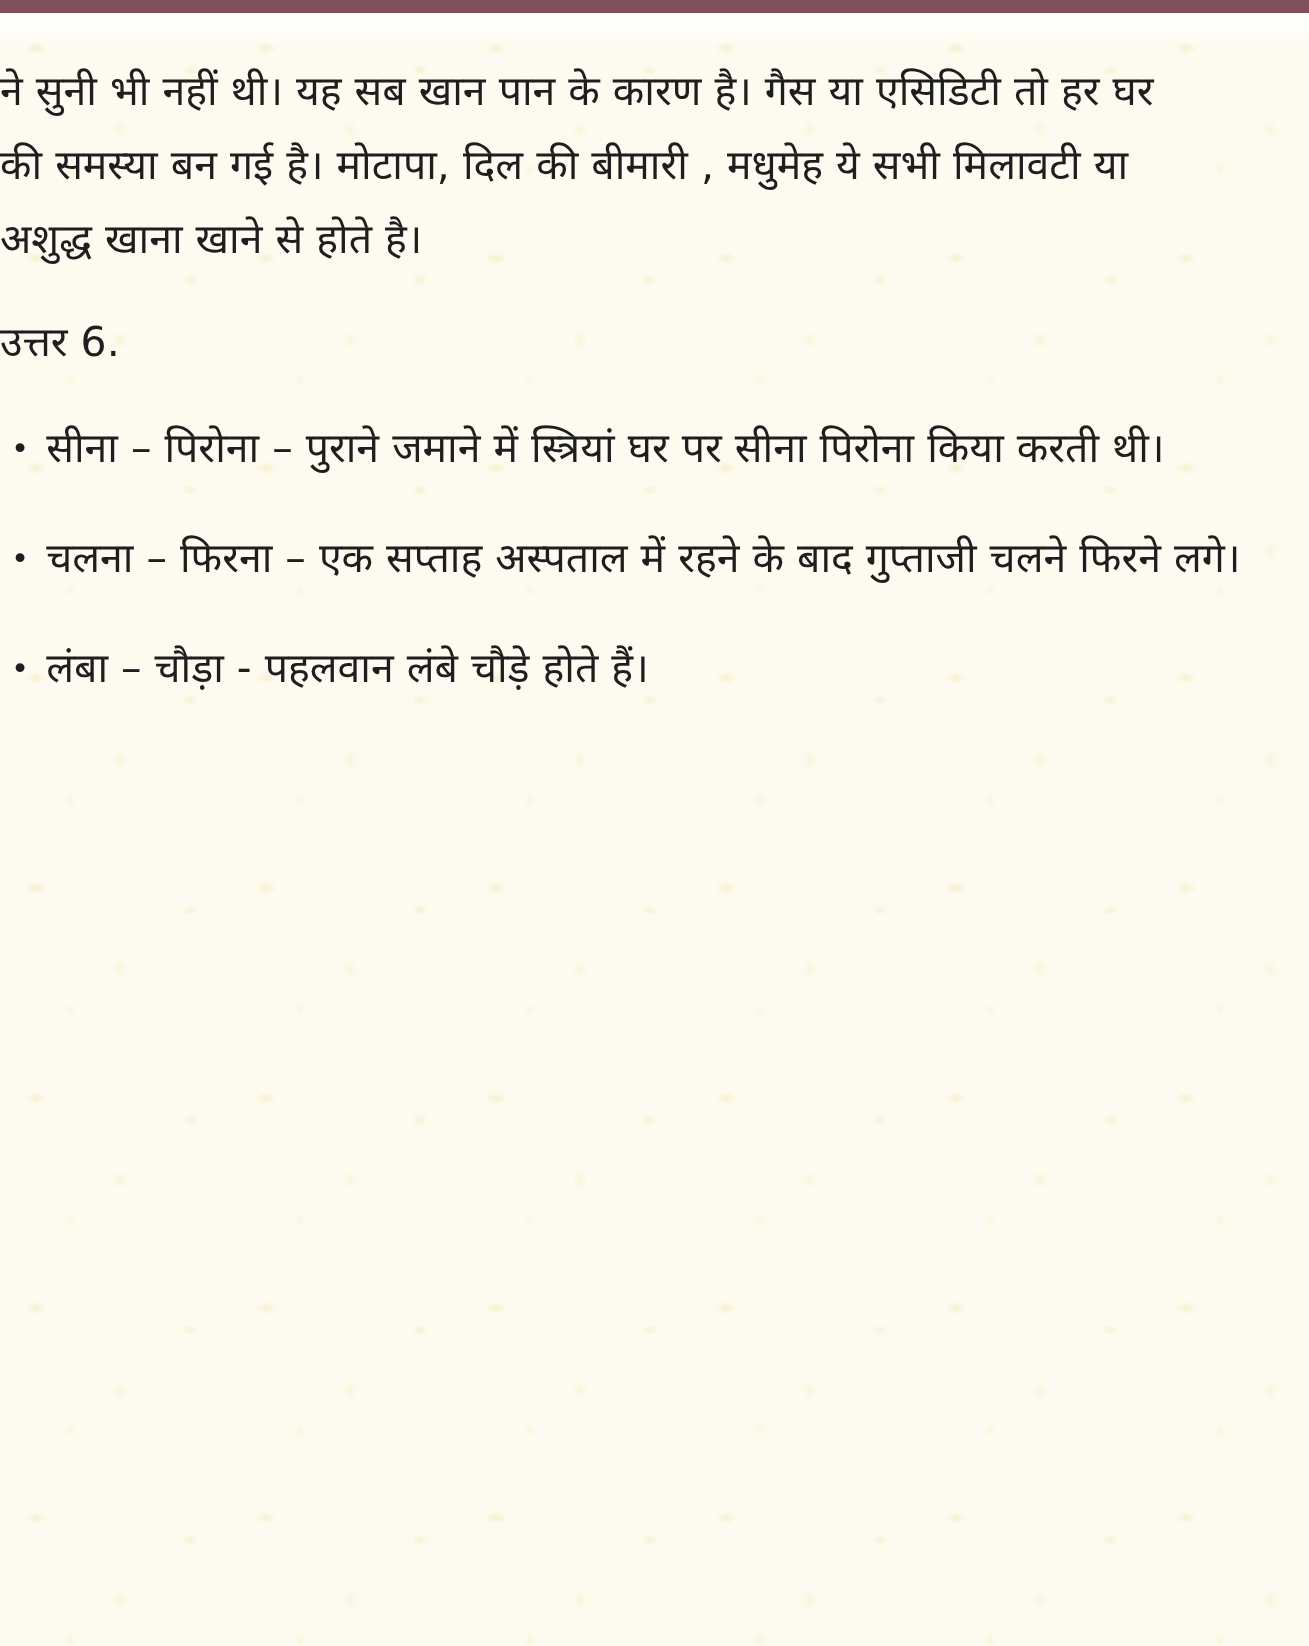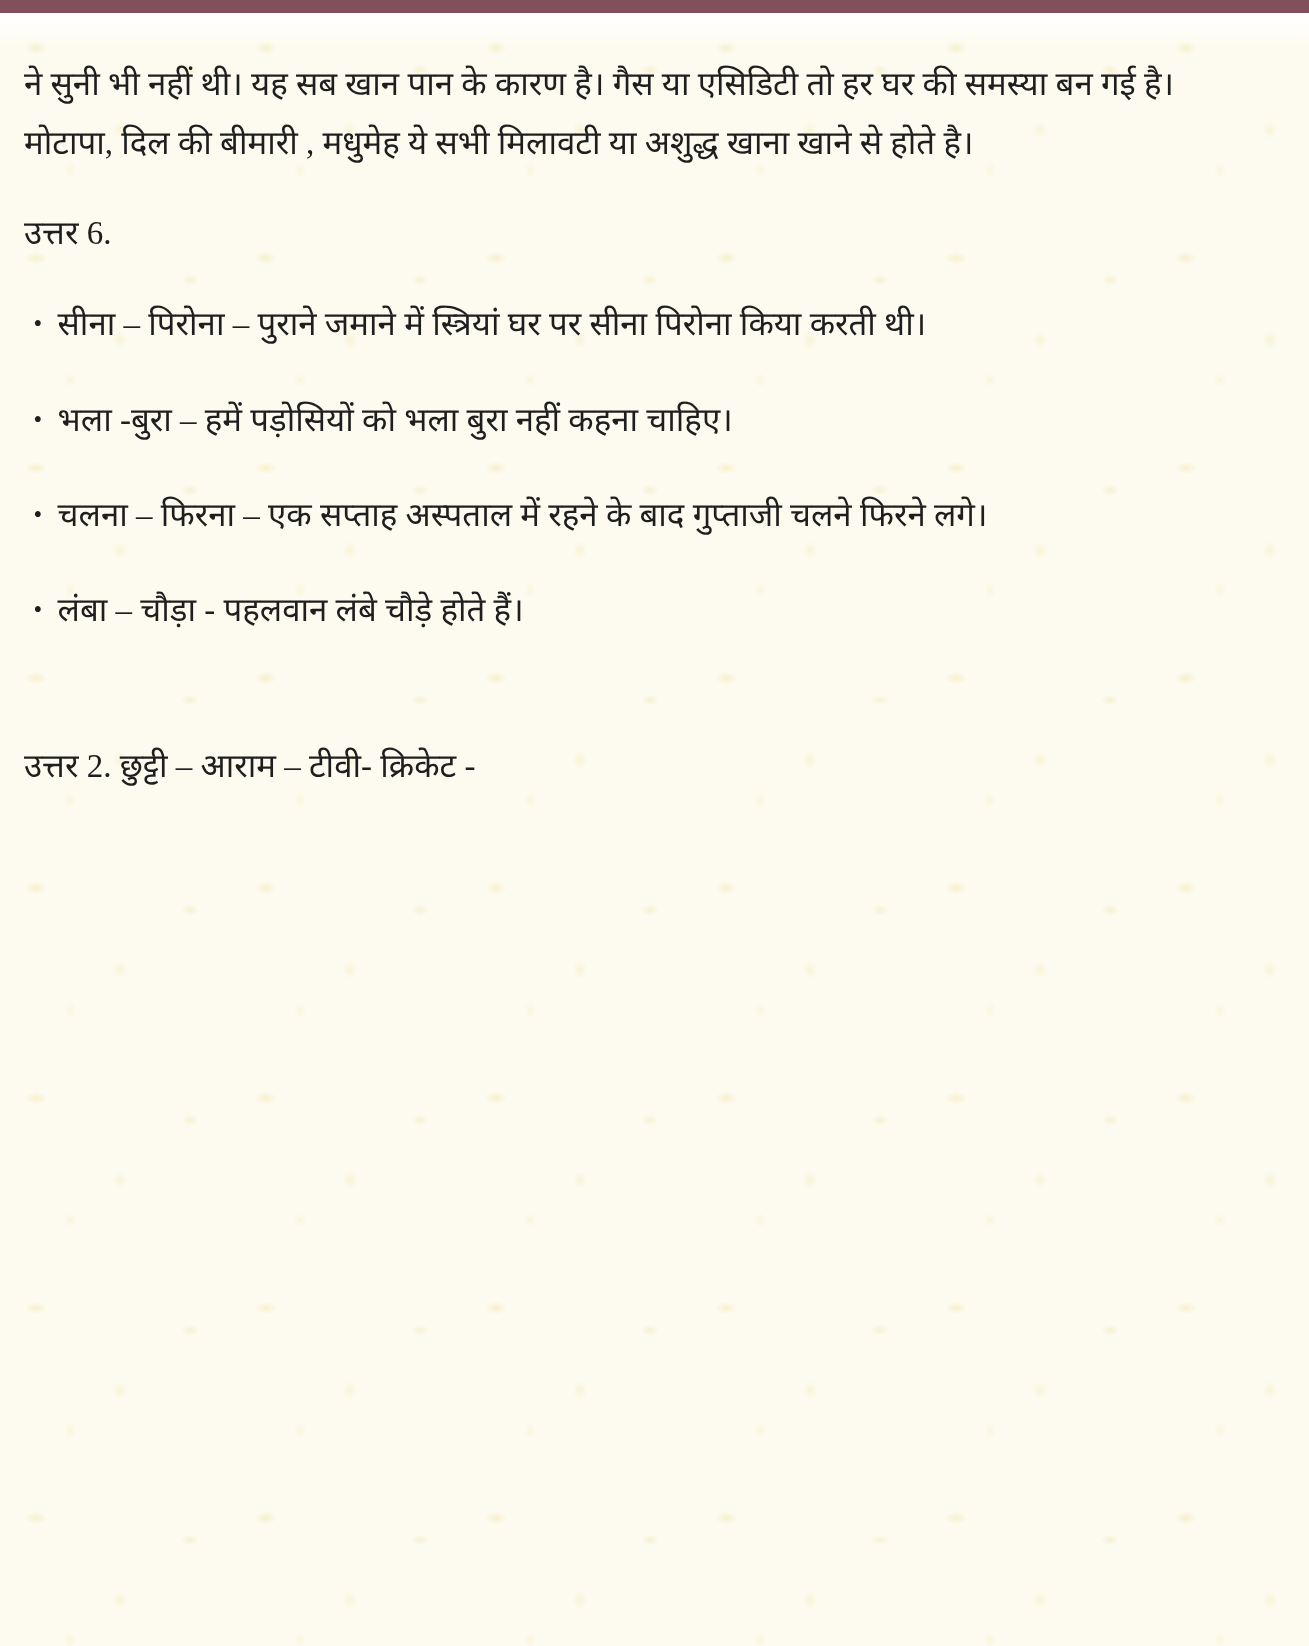--- a/index.html
+++ b/index.html
@@ -23,24 +23,23 @@
   .top-bar {
     width: 100%;
     height: 13px;
     background: #81505a;
   }
   .top-fade {
     height: 34px;
     background: linear-gradient(#ffffff, rgba(255,255,255,0));
   }
   .content {
-    padding: 8px 22px 0 24px;
-    font-size: 33px;
+    padding: 8px 22px 0 0;
+    font-size: 41px;
     line-height: 1.8;
-    font-family: Liberation Serif, serif;
   }
   .para { margin: 0; }
   .intro { padding-right: 96px; }
   .section-heading { margin-top: 116px; }
   .section-heading .underlined {
     display: inline-block;
     border-bottom: 4px solid #1e1e1e;
     padding-bottom: 2px;
     line-height: 1.55;
   }
@@ -71,25 +70,21 @@
   <p class="para intro">ने  सुनी भी नहीं थी। यह सब खान पान के कारण है। गैस या एसिडिटी तो हर घर की समस्या बन गई है। मोटापा, दिल की बीमारी , मधुमेह ये सभी मिलावटी या अशुद्ध खाना खाने से होते है।</p>
 
 
   <p class="para answer-label">उत्तर 6.</p>
 
   <ul class="vocab-list">
     <li>
       <span class="bullet-marker">•</span><span>सीना – पिरोना – पुराने जमाने में स्त्रियां घर पर सीना पिरोना किया करती थी।</span>
     </li>
     <li>
-      <span class="bullet-marker">•</span><span>भला -बुरा – हमें पड़ोसियों को भला बुरा नहीं कहना चाहिए।</span>
-    </li>
-    <li>
       <span class="bullet-marker">•</span><span>चलना – फिरना – एक सप्ताह अस्पताल में रहने के बाद गुप्ताजी चलने फिरने लगे।</span>
     </li>
     <li>
       <span class="bullet-marker">•</span><span>लंबा – चौड़ा  - पहलवान लंबे चौड़े होते हैं।</span>
     </li>
   </ul>
 
-  <p class="para answer2-line">उत्तर 2.  छुट्टी – आराम – टीवी- क्रिकेट -</p>
 
 </div>
 
 </body></html>

